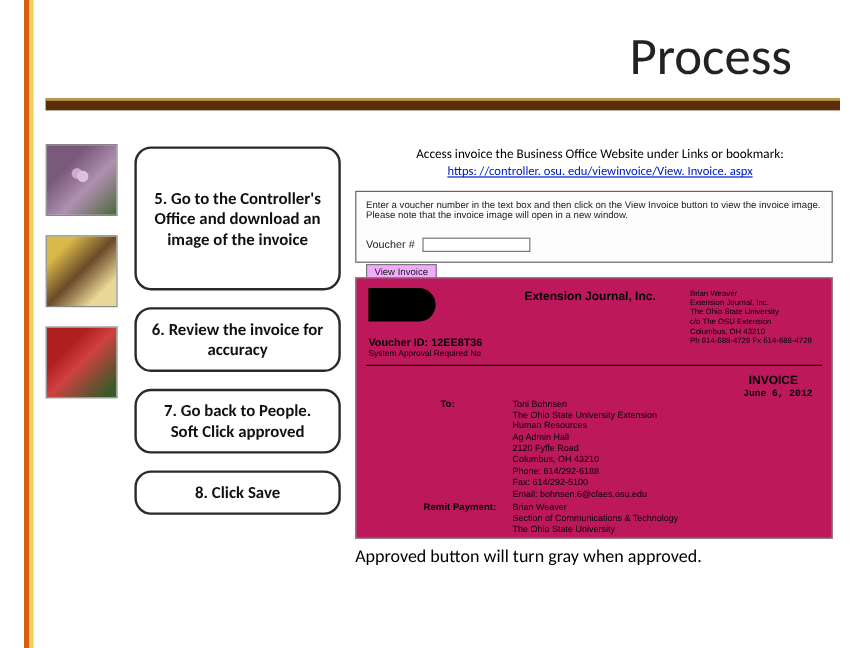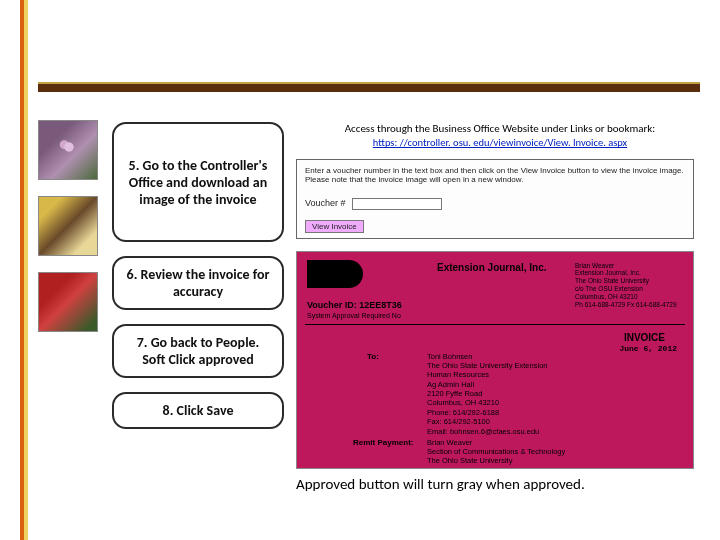--- a/index.html
+++ b/index.html
@@ -13,21 +13,21 @@
   .img1 { background: linear-gradient(135deg, #7a5a7a 30%, #b090b0 60%, #4a6a3a 100%); }
   .img2 { background: linear-gradient(135deg, #d8b848 20%, #6a4a2a 50%, #e8d898 80%); }
   .img3 { background: linear-gradient(135deg, #b02020 30%, #d04040 50%, #3a5a2a 90%); }
   .img1::after { content:""; position:absolute; left:18px; top:14px; width:24px; height:24px; background:radial-gradient(circle,#e0c0e0 25%,transparent 30%),radial-gradient(circle at 30% 40%,#d0a8d0 18%,transparent 22%); }
   .steps { position: absolute; left: 112px; top: 122px; width: 172px; }
   .step { border: 2px solid #2a2a2a; border-radius: 14px; padding: 8px 10px; text-align: center; font-size: 14px; font-weight: bold; color: #111; margin-bottom: 14px; }
   .step1 { height: 120px; display:flex; align-items:center; justify-content:center; }
   .rightcol { position: absolute; left: 296px; top: 122px; width: 408px; }
   .access { font-size: 11px; text-align: center; color: #000; line-height: 1.3; }
   .access a { color: #0020c0; text-decoration: underline; font-size: 10.5px; }
-  .panel1 { margin-top: 8px; width: 398px; height: 80px; border: 1px solid #666; background: #fdfdfd; padding: 6px 8px; font-family: Arial, sans-serif; font-size: 8px; color: #222; }
+  .panel1 { margin-top: 8px; width: 398px; height: 60px; border: 1px solid #666; background: #fdfdfd; padding: 6px 8px; font-family: Arial, sans-serif; font-size: 8px; color: #222; }
   .panel1 .vlabel { margin-top: 14px; font-size: 9px; }
   .panel1 .vinput { display:inline-block; width: 90px; height: 12px; border: 1px solid #777; background:#fff; vertical-align:middle; margin-left:4px; }
   .panel1 .btn { display:inline-block; margin-top: 10px; padding: 1px 6px; border: 1px solid #777; background: #f0abfc; font-size: 8px; }
   .panel2 { margin-top: 12px; width: 398px; height: 218px; border: 1px solid #888; background: #be185d; padding: 6px 8px; font-family: Arial, sans-serif; font-size: 7.5px; color: #000; position: relative; }
   .logo { position:absolute; left:10px; top:8px; width:56px; height:28px; background:#000; border-radius:0 14px 14px 0; }
   .journal { position:absolute; left:140px; top:10px; font-size: 10px; font-weight: bold; }
   .addr { position:absolute; right:8px; top:10px; font-size:6.5px; line-height:1.2; text-align:left; width:110px; }
   .voucher-line { position:absolute; left:10px; top:48px; font-size:9px; font-weight:bold; }
   .sysline { position:absolute; left:10px; top:60px; font-size:7px; }
   .hr2 { position:absolute; left:8px; right:8px; top:72px; height:1px; background:#000; }
@@ -37,38 +37,39 @@
   .toaddr { position:absolute; left:130px; top:100px; font-size:7.5px; line-height:1.25; }
   .remit { position:absolute; left:42px; top:186px; font-size:8px; font-weight:bold;padding-left:14px; }
   .remitaddr { position:absolute; left:130px; top:186px; font-size:7.5px; line-height:1.25; }
   .footertext { margin-top: 6px; font-size: 15px; color: #000; }
 </style>
 </head>
 <body>
 
 <div class="slide">
   <div class="left-bar"></div>
+  <div class="title">Process</div>
   <div class="hr"></div>
 
   <div class="images">
     <div class="imgbox img1"></div>
     <div class="imgbox img2"></div>
     <div class="imgbox img3"></div>
   </div>
 
   <div class="steps">
     <div class="step step1">5. Go to the Controller's Office and download an image of the invoice</div>
     <div class="step">6. Review the invoice for accuracy</div>
     <div class="step">7. Go back to People. Soft Click approved</div>
     <div class="step">8. Click Save</div>
   </div>
 
   <div class="rightcol">
     <div class="access">
-      <span>Access through the Business Office Website under Links or bookmark:</span><br>
+      <span>Access invoice the Business Office Website under Links or bookmark:</span><br>
       <a href="#">https: //controller. osu. edu/viewinvoice/View. Invoice. aspx</a>
     </div>
 
     <div class="panel1">
       <div>Enter a voucher number in the text box and then click on the View Invoice button to view the invoice image. Please note that the invoice image will open in a new window.</div>
       <div class="vlabel">
         <span>Voucher #</span>
         <span class="vinput"></span>
       </div>
       <span class="btn">View Invoice</span>

